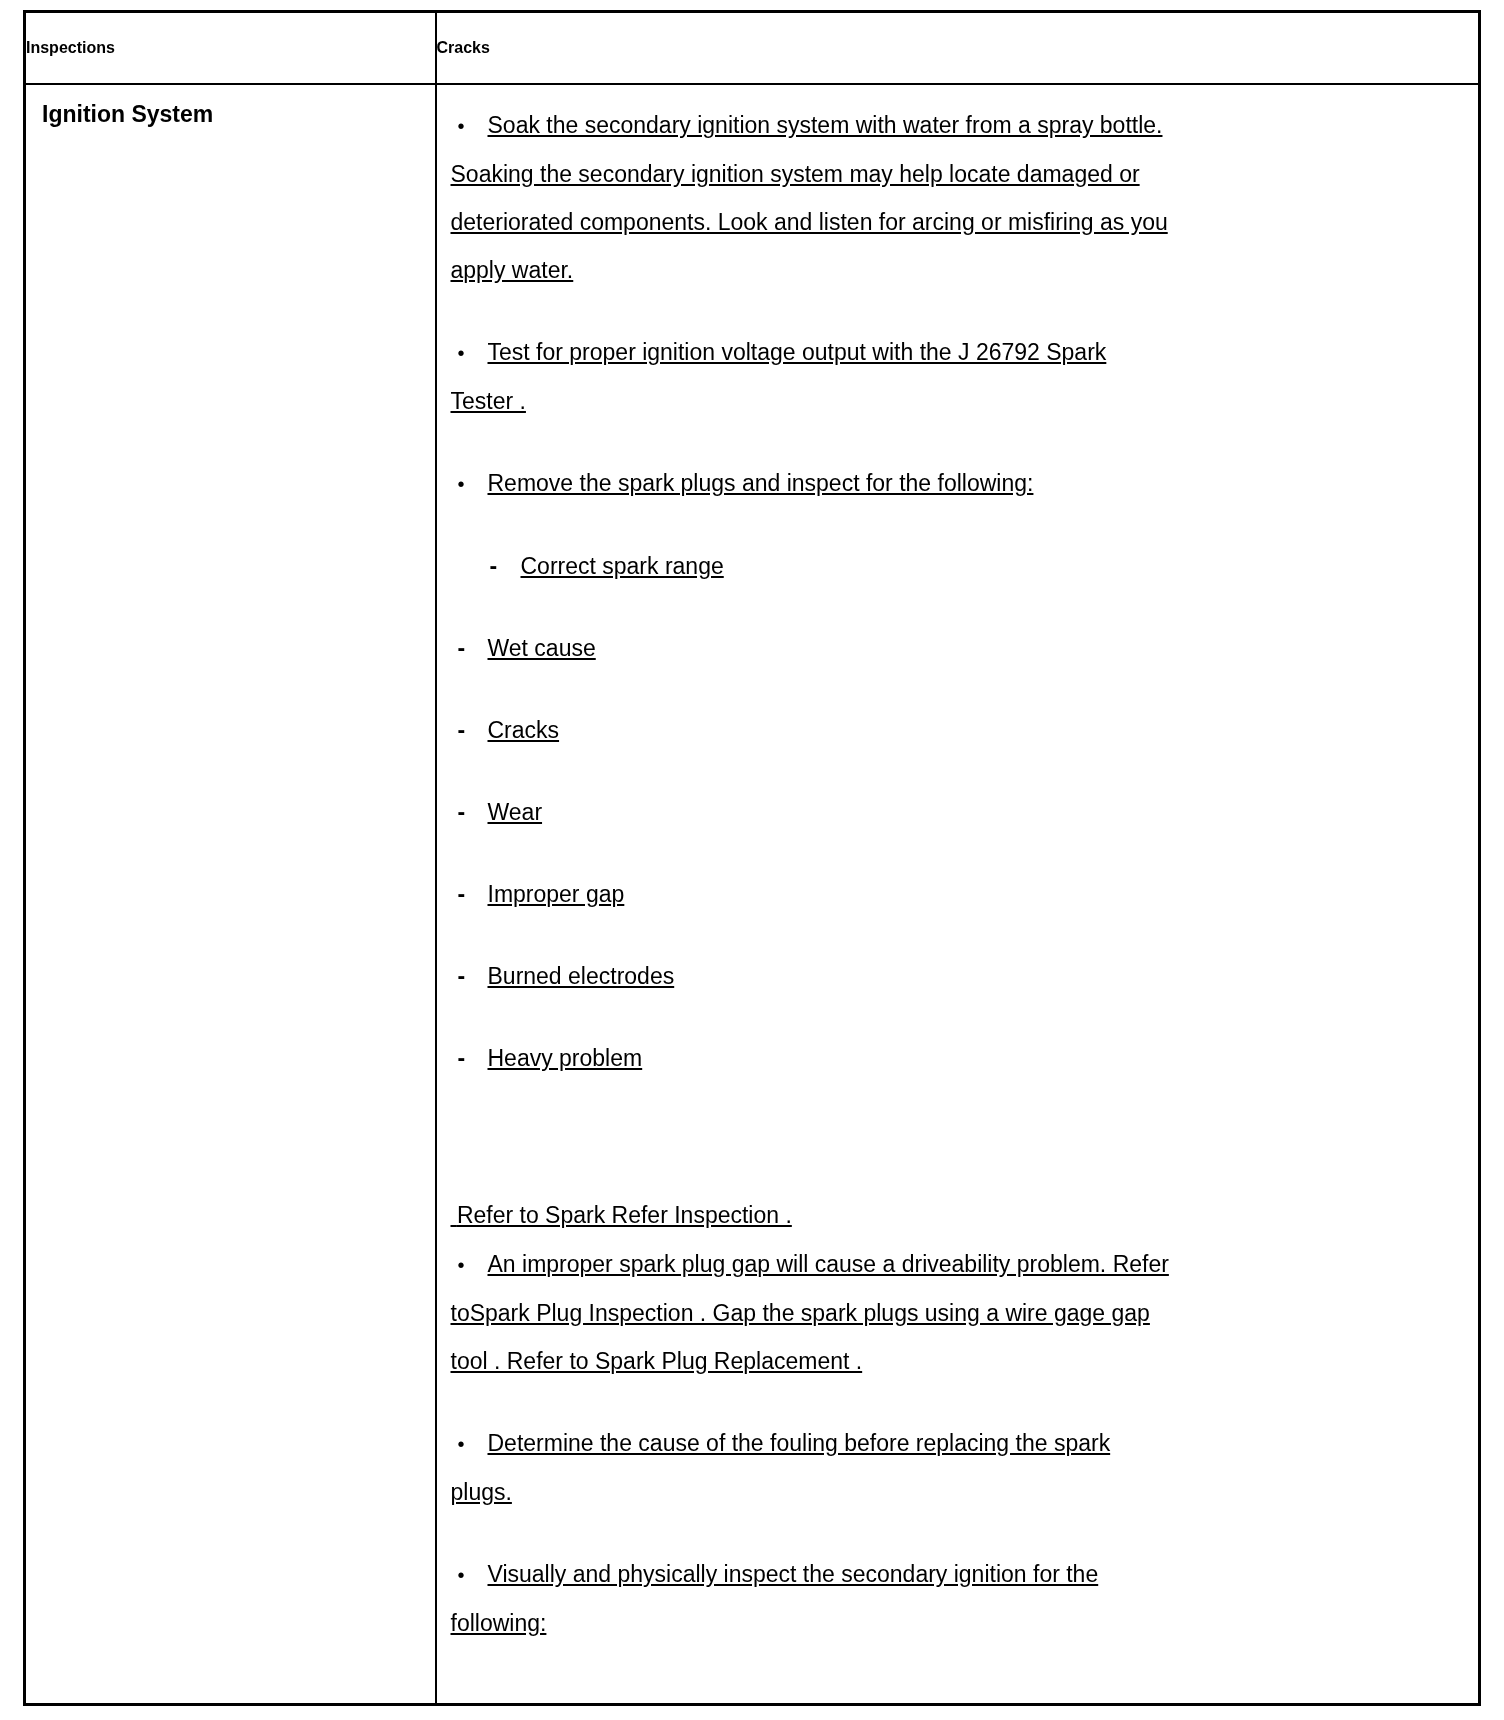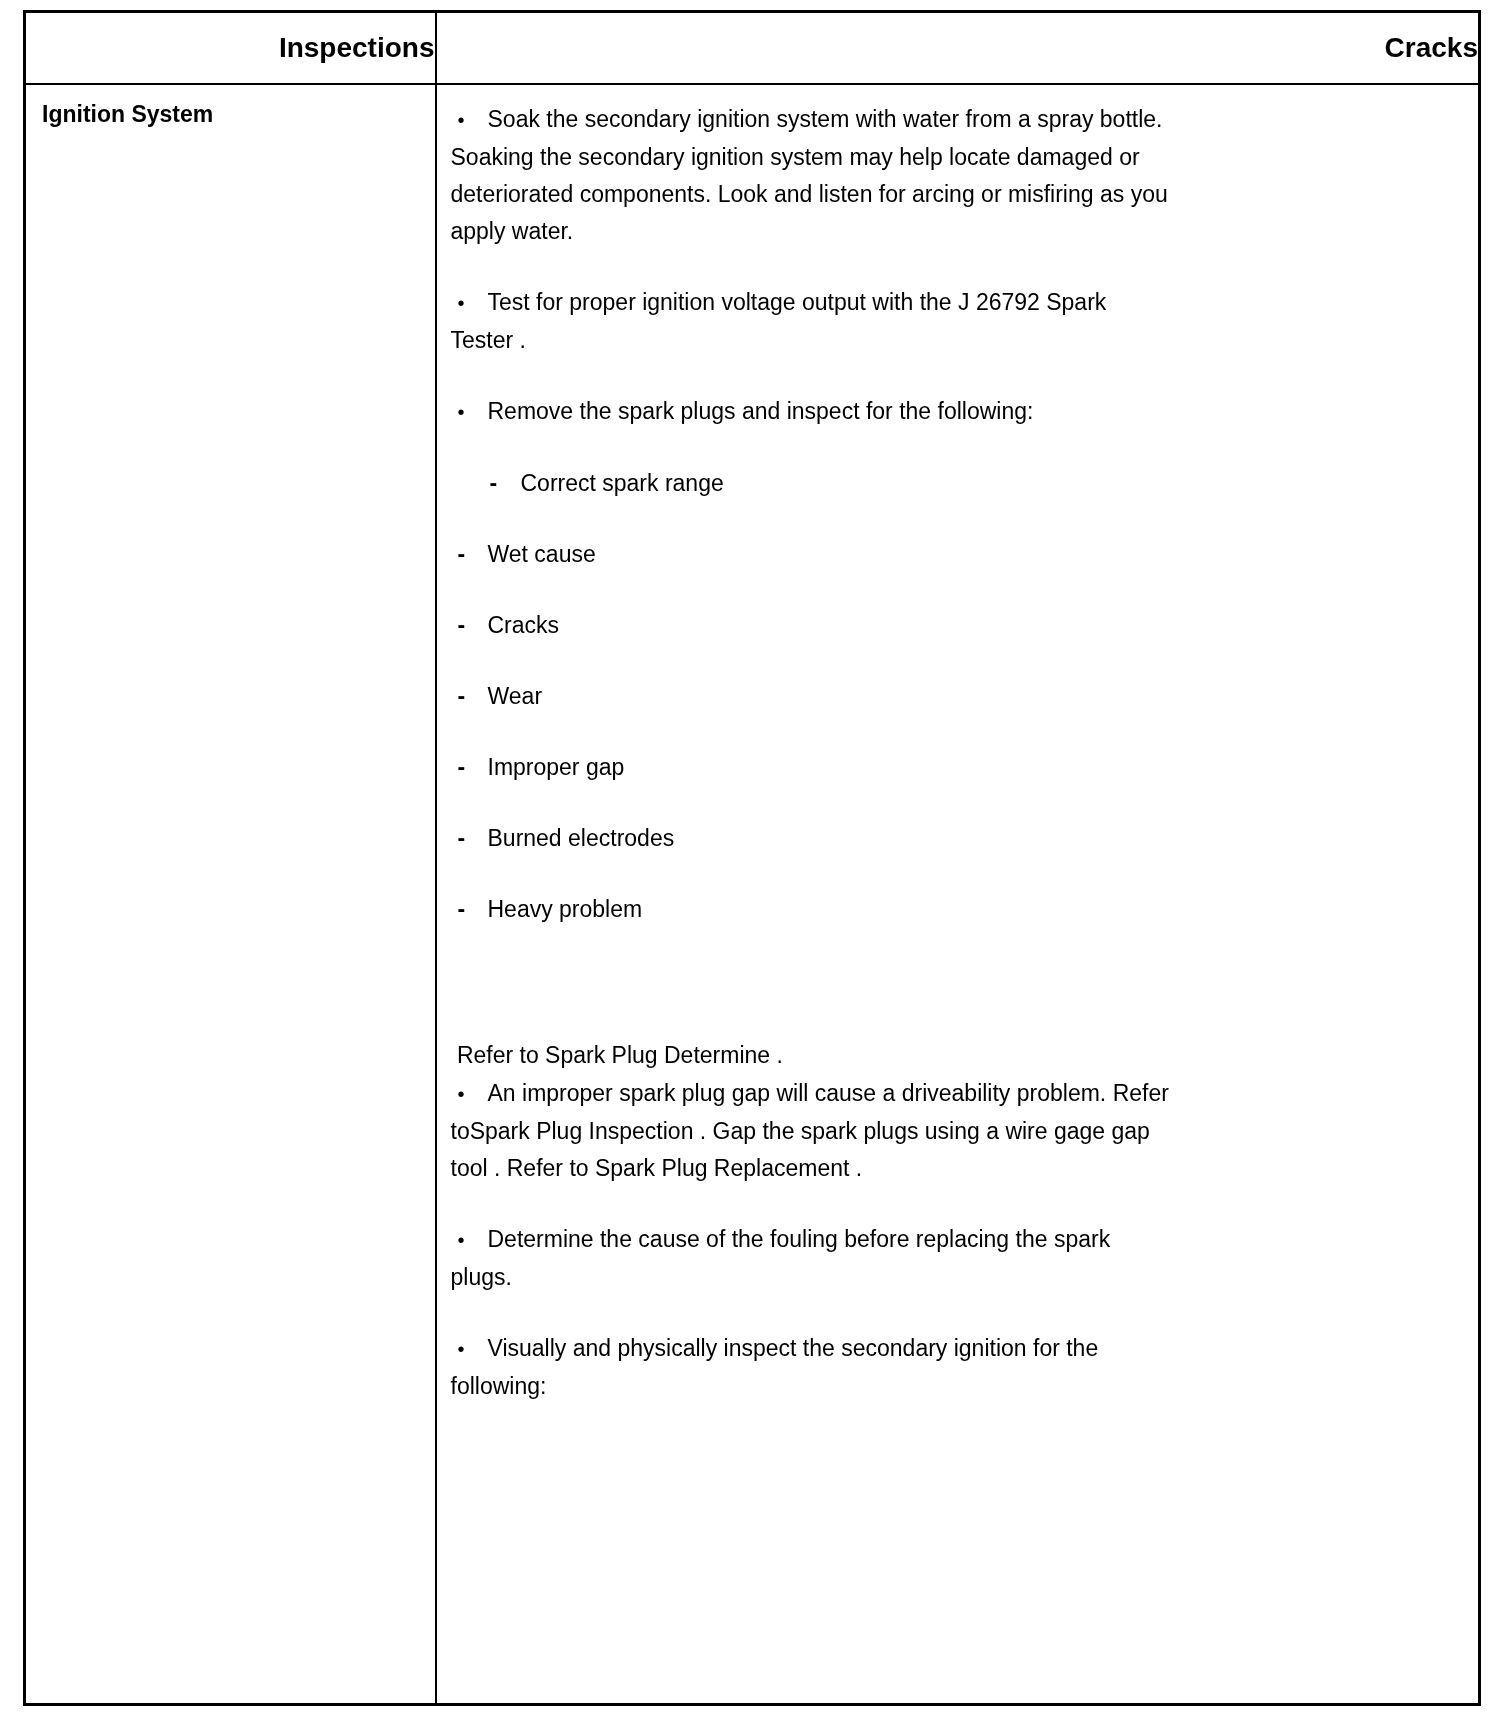--- a/index.html
+++ b/index.html
@@ -24,42 +24,43 @@
     border: 3px solid #000000;
     background: #ffffff;
   }
   table.insp-table th,
   table.insp-table td {
     border: 2px solid #000000;
   }
   col.col-inspections { width: 411px; }
   th {
     height: 72px;
-    font-size: 28px;
+    font-size: 16px;
     font-weight: bold;
-    text-align: right;
+    text-align: left;
     vertical-align: middle;
   }
   td { vertical-align: top; }
   .cell-inspection {
     padding: 16px 16px;
     font-size: 23px;
     font-weight: bold;
   }
   .cell-action {
     padding: 16px 14px;
   }
   .action-content {
     width: 802px;
     max-width: 100%;
     font-size: 23px;
   }
   .item {
-    line-height: 37px;
+    line-height: 48px;
     white-space: pre-wrap;
+    text-decoration: underline;
   }
   .item + .item { margin-top: 34px; }
   .item.gap-large { margin-top: 109px; }
   .item.tight { margin-top: 1px; }
   .item .marker {
     display: inline-block;
     width: 37px;
     padding-left: 7px;
   }
   .item.bullet .marker { font-size: 20px; }
@@ -95,21 +96,21 @@
               <div class="item bullet"><span class="marker">•</span><span class="text">Test for proper ignition voltage output with the J 26792 Spark
 Tester .</span></div>
               <div class="item bullet"><span class="marker">•</span><span class="text">Remove the spark plugs and inspect for the following:</span></div>
               <div class="item dash-indent"><span class="marker">-</span><span class="text">Correct spark range</span></div>
               <div class="item dash"><span class="marker">-</span><span class="text">Wet cause</span></div>
               <div class="item dash"><span class="marker">-</span><span class="text">Cracks</span></div>
               <div class="item dash"><span class="marker">-</span><span class="text">Wear</span></div>
               <div class="item dash"><span class="marker">-</span><span class="text">Improper gap</span></div>
               <div class="item dash"><span class="marker">-</span><span class="text">Burned electrodes</span></div>
               <div class="item dash"><span class="marker">-</span><span class="text">Heavy problem</span></div>
-              <div class="item plain gap-large"><span class="text"> Refer to Spark Plug Determine .</span></div>
+              <div class="item plain gap-large"><span class="text"> Refer to Spark Refer Inspection .</span></div>
               <div class="item bullet tight"><span class="marker">•</span><span class="text">An improper spark plug gap will cause a driveability problem. Refer
 toSpark Plug Inspection . Gap the spark plugs using a wire gage gap
 tool . Refer to Spark Plug Replacement .</span></div>
               <div class="item bullet"><span class="marker">•</span><span class="text">Determine the cause of the fouling before replacing the spark
 plugs.</span></div>
               <div class="item bullet"><span class="marker">•</span><span class="text">Visually and physically inspect the secondary ignition for the
 following:</span></div>
             </div>
           </td>
         </tr>

